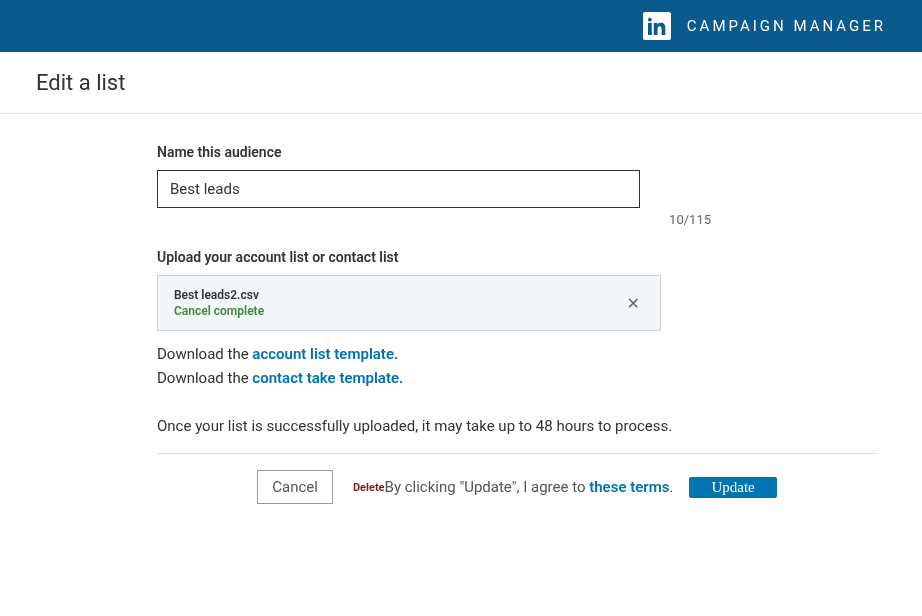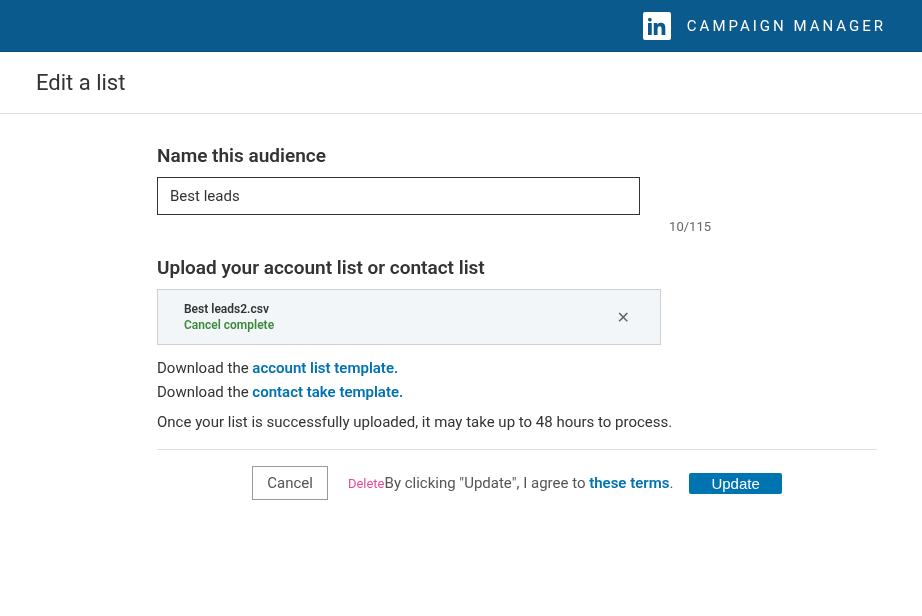--- a/index.html
+++ b/index.html
@@ -52,21 +52,21 @@
       font-weight: 400;
       color: #333;
     }
     .content {
       padding: 30px 0 0 0;
       width: 720px;
       margin-left: 157px;
     }
     .label {
       font-weight: 600;
-      font-size: 19px;
+      font-size: 14px;
       color: #333;
       margin-bottom: 10px;
     }
     .text-input {
       width: 483px;
       border: 1px solid #333;
       padding: 9px 12px;
       font-size: 15px;
       color: #333;
       font-family: inherit;
@@ -79,21 +79,21 @@
       color: #666;
       margin-top: 4px;
     }
     .section2 {
       margin-top: 22px;
     }
     .upload-box {
       width: 504px;
       border: 1px solid #d0d0d0;
       background: #f3f6f8;
-      padding: 12px 26px;
+      padding: 12px 16px;
       display: flex;
       align-items: center;
       justify-content: space-between;
       margin-top: 10px;
     }
     .upload-info {
       display: flex;
       flex-direction: column;
     }
     .upload-filename {
@@ -122,21 +122,21 @@
       margin-top: 6px;
     }
     .link {
       color: #0073b1;
       font-weight: 600;
       cursor: pointer;
     }
     .note {
       font-size: 15px;
       color: #333;
-      margin-top: 12px;
+      margin-top: 30px;
     }
     .divider {
       border: none;
       border-top: 1px solid #e0e0e0;
       margin-top: 18px;
       width: 720px;
     }
     .footer {
       display: flex;
       align-items: center;
@@ -154,44 +154,45 @@
       background: #fff;
       padding: 7px 14px;
       font-size: 15px;
       color: #555;
       cursor: pointer;
       font-family: inherit;
     }
     .delete-btn {
       border: none;
       background: none;
-      font-size: 13px;
-      color: #ec4899;
+      font-size: 11px;
+      color: #7f1d1d;
       cursor: pointer;
       font-family: inherit;
+      font-weight: bold;
     }
     .footer-right {
       display: flex;
       align-items: center;
       gap: 16px;
     }
     .terms-text {
       font-size: 15px;
       color: #555;
     }
     .update-btn {
       background: #0073b1;
       color: #fff;
       border: none;
       padding: 2px 22px;
       font-size: 15px;
       font-weight: 500;
       cursor: pointer;
       border-radius: 2px;
-      font-family: Liberation Sans, sans-serif;
+      font-family: Liberation Serif, serif;
     }
   </style>
 </head>
 <body>
 
 <div class="header">
   <div class="linkedin-icon">
     <svg viewBox="0 0 24 24">
       <path d="M4.98 3.5C4.98 4.88 3.87 6 2.5 6S0 4.88 0 3.5 1.12 1 2.5 1s2.48 1.12 2.48 2.5zM0 8h5v16H0V8zm7.5 0h4.8v2.2h.07c.67-1.2 2.3-2.47 4.73-2.47 5.06 0 6 3.33 6 7.67V24h-5v-7.5c0-1.79-.03-4.1-2.5-4.1-2.5 0-2.88 1.95-2.88 3.97V24h-5V8z"></path>
     </svg>

